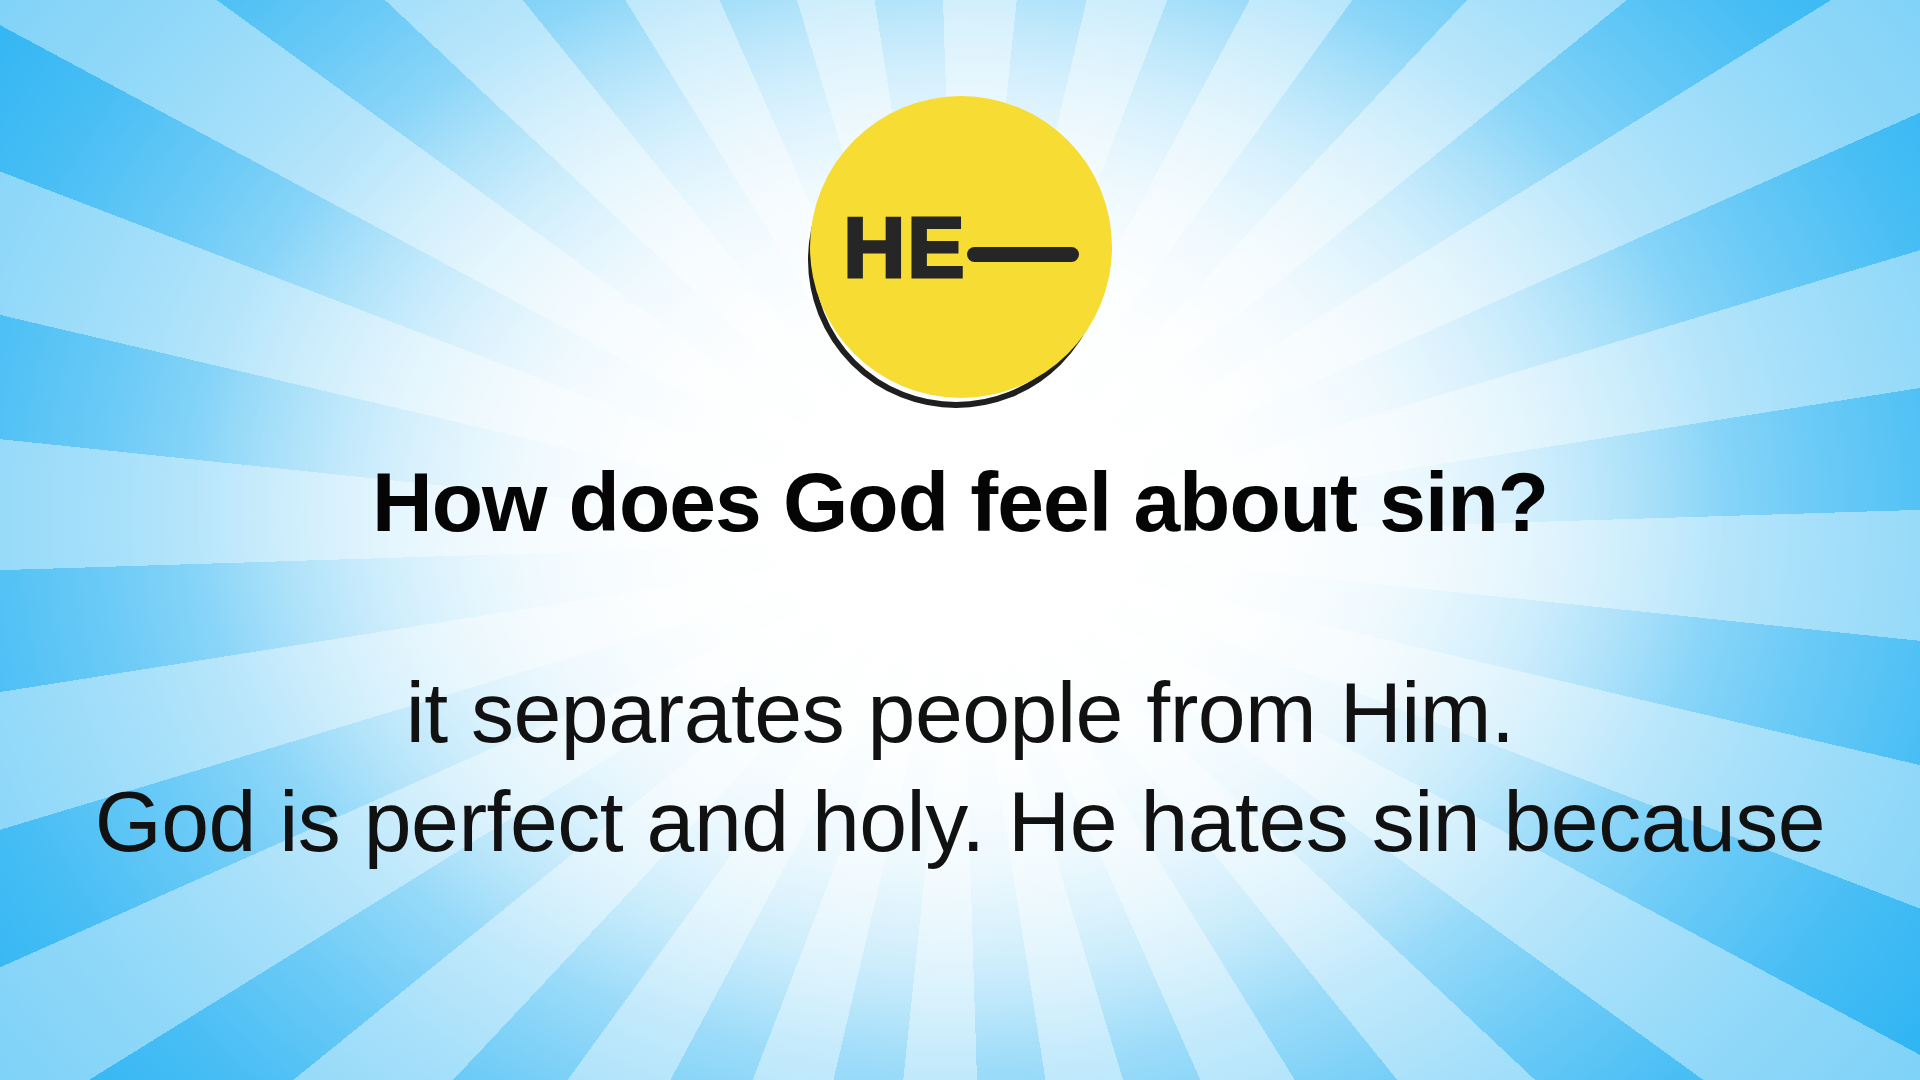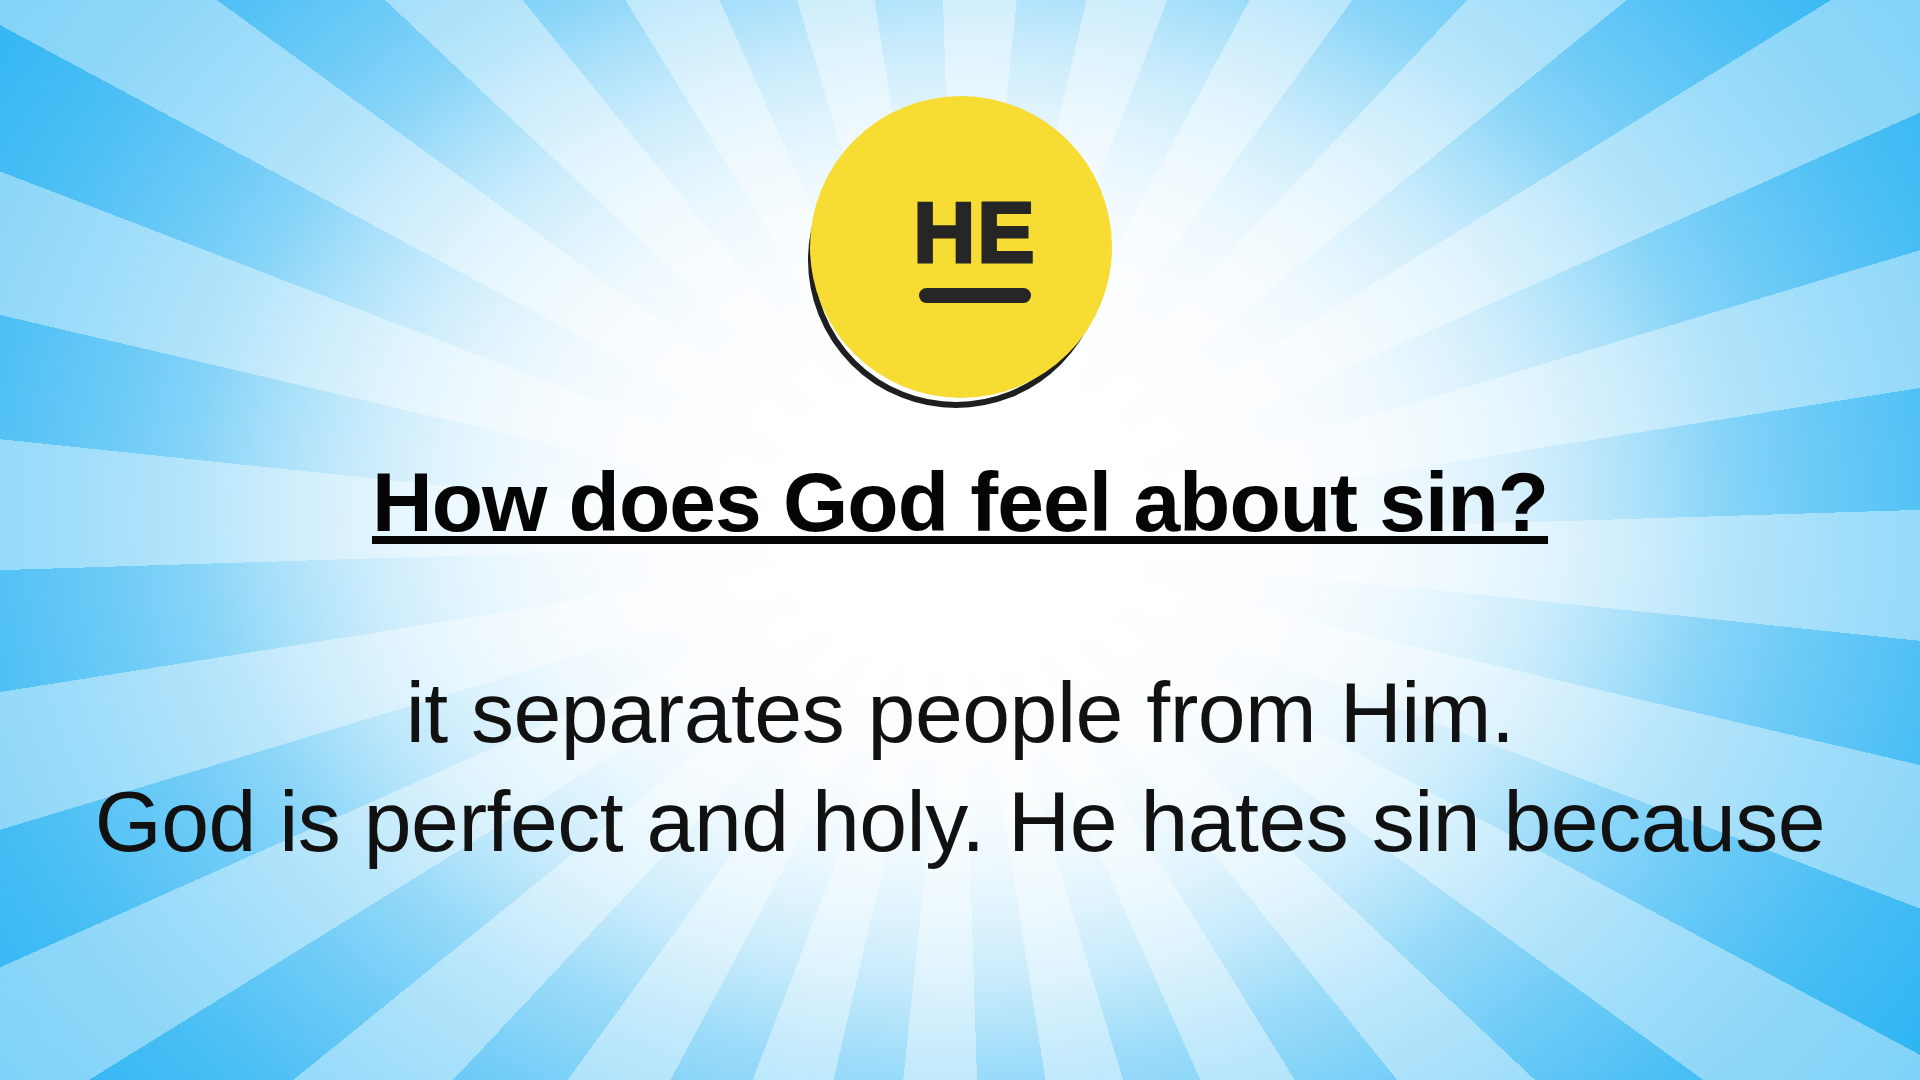--- a/index.html
+++ b/index.html
@@ -105,26 +105,26 @@
     left: 10px;
     top: 4px;
     width: 302px;
     height: 302px;
     border-radius: 50%;
     background: #F6DC33;
   }
 
   .logo-mark {
     position: absolute;
-    left: 24px;
+    left: 10px;
     top: 4px;
     width: 302px;
     height: 302px;
     display: flex;
-    flex-direction: column;
+    flex-direction: row;
     align-items: center;
     justify-content: center;
   }
 
   .logo-he {
     font-family: "Liberation Sans", sans-serif;
     font-weight: 700;
     font-size: 86px;
     line-height: 0.96;
     letter-spacing: 2px;
@@ -144,21 +144,20 @@
   .headline {
     margin-top: 36px;
     font-family: "Liberation Sans", sans-serif;
     font-weight: 700;
     font-size: 84px;
     line-height: 1.05;
     letter-spacing: -1px;
     color: #050505;
     text-align: center;
     white-space: nowrap;
-    text-decoration: underline;
   }
 
   
   .body-text {
     margin-top: 56px;
     width: 1820px;
     font-family: "Liberation Sans", sans-serif;
     font-weight: 400;
     font-size: 86px;
     line-height: 1.26;

